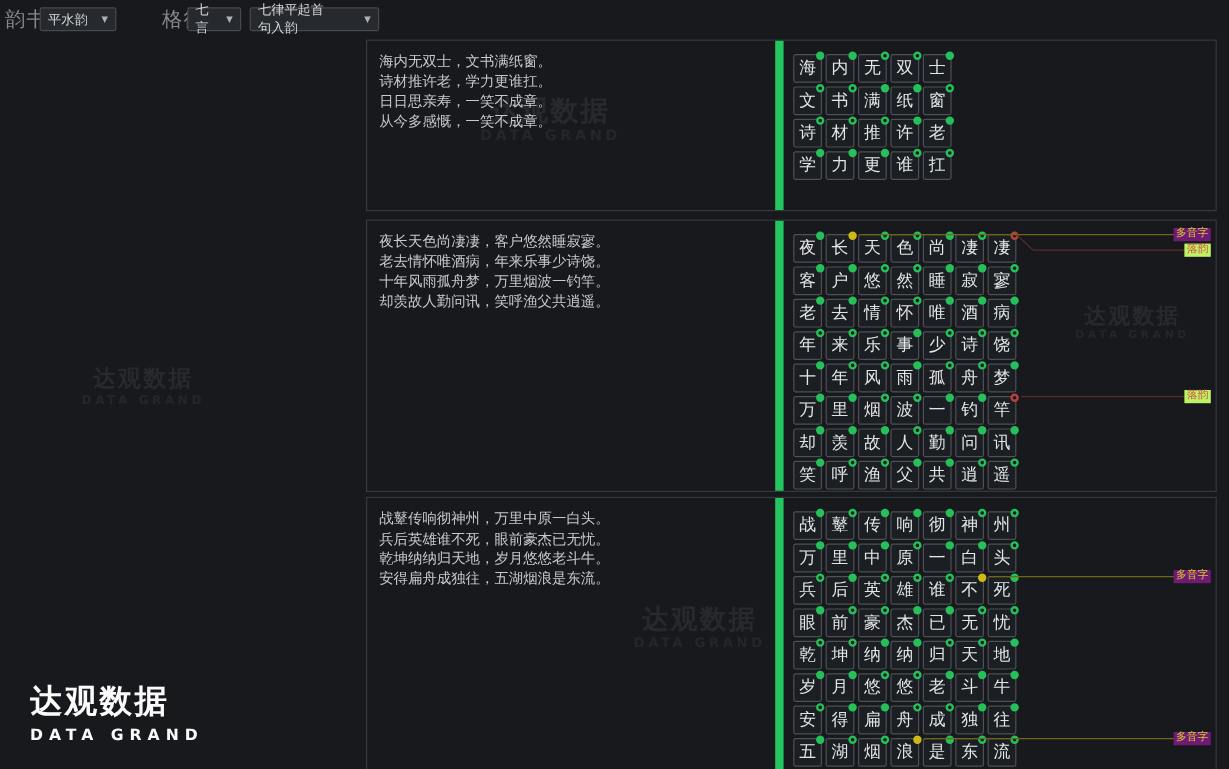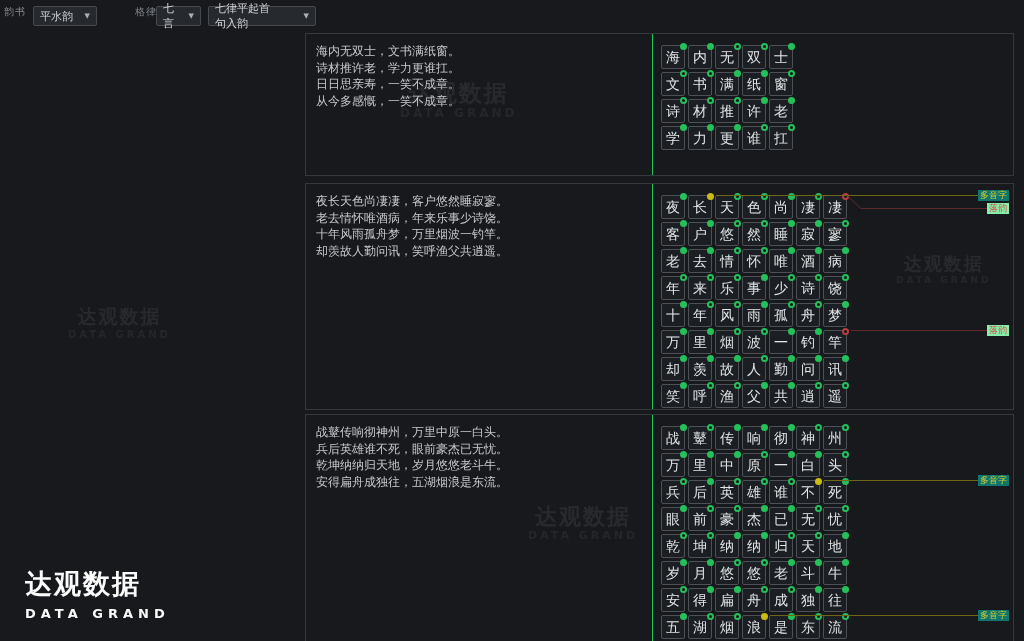--- a/index.html
+++ b/index.html
@@ -4,63 +4,63 @@
 <style>
   html,body{margin:0;padding:0;}
   body{
     width:1024px;height:641px;position:relative;overflow:hidden;
     background:#17191d;
     font-family:"DejaVu Sans","Liberation Sans",sans-serif;
     color:#d5d8da;
   }
   
   .toolbar{position:absolute;left:0;top:0;width:1024px;height:33px;}
-  .tb-label{position:absolute;top:5px;font-size:10px;color:#85888c;letter-spacing:1px;}
+  .tb-label{position:absolute;top:5px;font-size:17px;color:#85888c;letter-spacing:1px;}
   .tb-label.l1{left:4px;}
   .tb-label.l2{left:135px;}
   .dd{
     position:absolute;top:6px;height:20px;box-sizing:border-box;
     background:#26292e;border:1px solid #46494e;border-radius:2px;
     display:flex;align-items:center;justify-content:space-between;
     padding:0 6px;font-size:11px;color:#d5d8da;cursor:pointer;
   }
   .dd1{left:33px;width:64px;}
   .dd2{left:156px;width:45px;align-items:center;}
   .dd3{left:208px;width:108px;gap:26px;}
   .caret{font-size:7px;color:#aeb1b4;margin-left:4px;}
   
   .card{
     position:absolute;left:305px;width:709px;box-sizing:border-box;
     border:1px solid #35383d;background:#17191d;
   }
   .poem{
     position:absolute;left:0;top:0;bottom:0;width:347px;box-sizing:border-box;
-    border-right:1px solid #22c55e;padding:9px 10px;
+    border-right:7px solid #22c55e;padding:9px 10px;
   }
   .poem-line{font-size:12px;line-height:16.5px;color:#c7cacd;white-space:nowrap;}
   .grid-area{position:absolute;left:347px;top:0;right:0;bottom:0;padding:11px 0 0 8px;box-sizing:border-box;}
   .grid-row{display:flex;gap:3px;margin-bottom:3px;position:relative;z-index:1;}
   .cell{
     width:24px;height:24px;box-sizing:border-box;position:relative;
     border:1px solid #4d5156;border-radius:2px;background:#1b1e22;
     display:flex;align-items:center;justify-content:center;
   }
   .cell .ch{font-size:14px;color:#e3e5e7;line-height:1;}
   .dot{position:absolute;top:-3px;right:-3px;width:7px;height:7px;border-radius:50%;box-sizing:border-box;}
   .dot-f{background:#25c05a;}
   .dot-h{border:2px solid #25c05a;background:#17191d;}
   .dot-y{background:#cdbb13;}
   .dot-r{border:2px solid #b5413c;background:#17191d;}
   .ann-svg{position:absolute;left:0;top:0;z-index:4;pointer-events:none;}
   .ann-label{
     position:absolute;right:4px;z-index:5;font-size:9px;line-height:11px;
     padding:0 2px;white-space:nowrap;
   }
-  .ann-label.polyphone{background:#0f766e;color:#d8c92c;text-align:center;}
-  .ann-label.rhyme_error{background:#86efac;color:#d14b42;}
+  .ann-label.polyphone{background:#701a75;color:#d8c92c;text-align:center;}
+  .ann-label.rhyme_error{background:#bef264;color:#d14b42;}
   
   .watermark{position:absolute;pointer-events:none;text-align:center;z-index:3;}
   .wm-cn{color:rgba(255,255,255,0.07);font-weight:bold;letter-spacing:2px;line-height:1.15;}
   .wm-en{color:rgba(255,255,255,0.06);font-weight:bold;letter-spacing:3px;line-height:1.3;}
   
   .logo{position:absolute;left:25px;top:566px;z-index:2;}
   .logo-cn{font-size:27px;font-weight:bold;color:#fbfbfb;letter-spacing:2px;}
   .logo-en{font-size:13px;font-weight:bold;color:#fbfbfb;letter-spacing:5px;margin-top:4px;}
 </style>
 </head>

